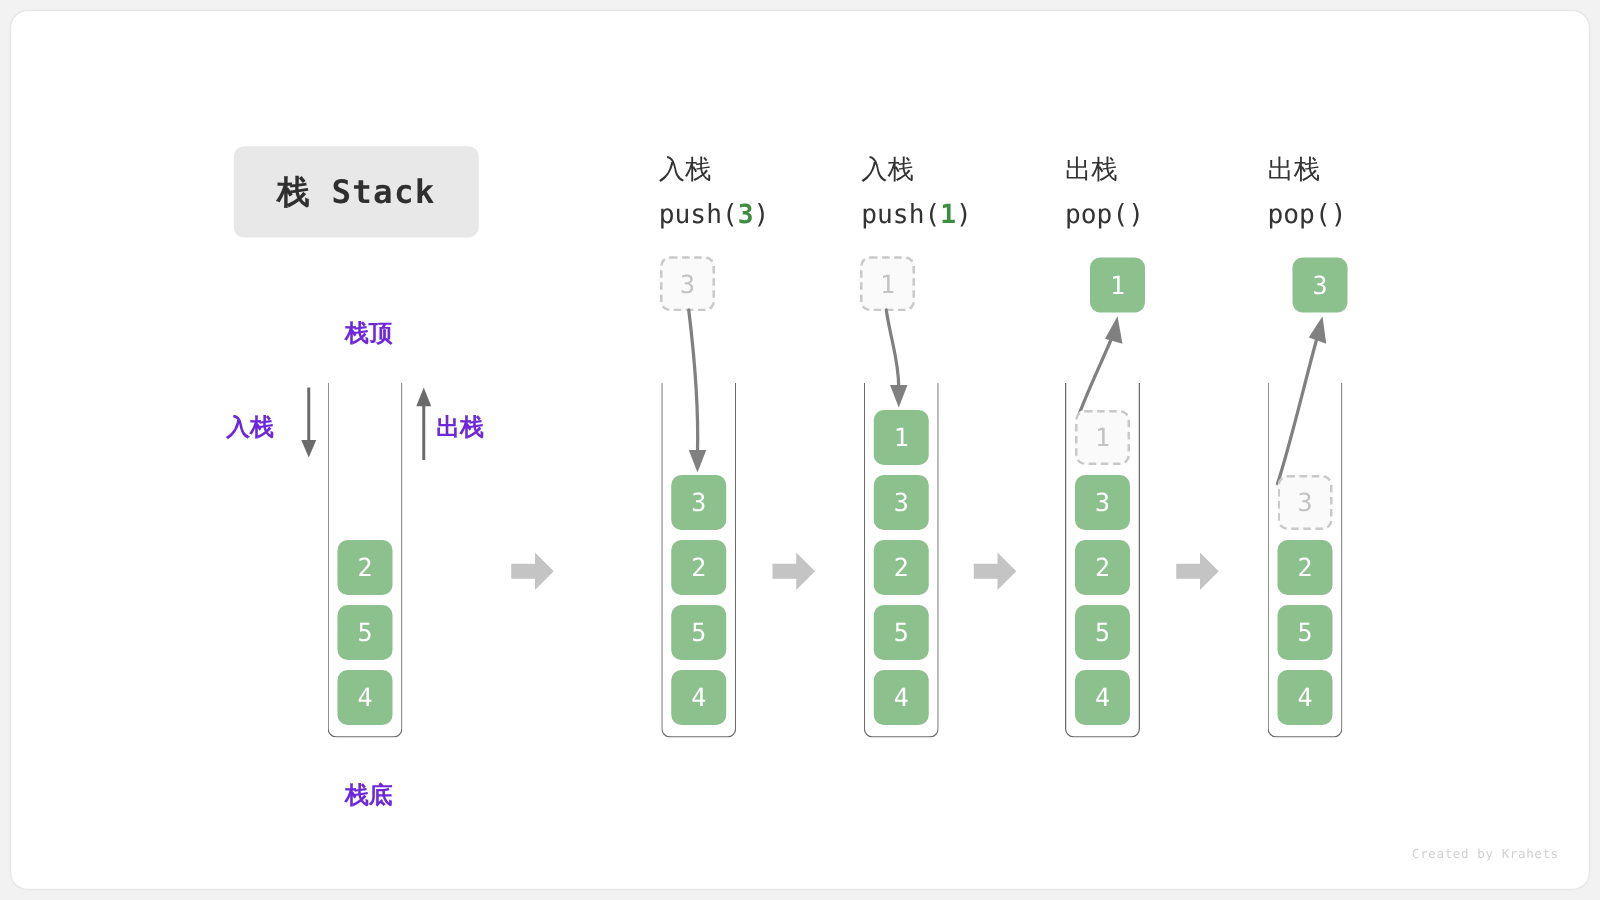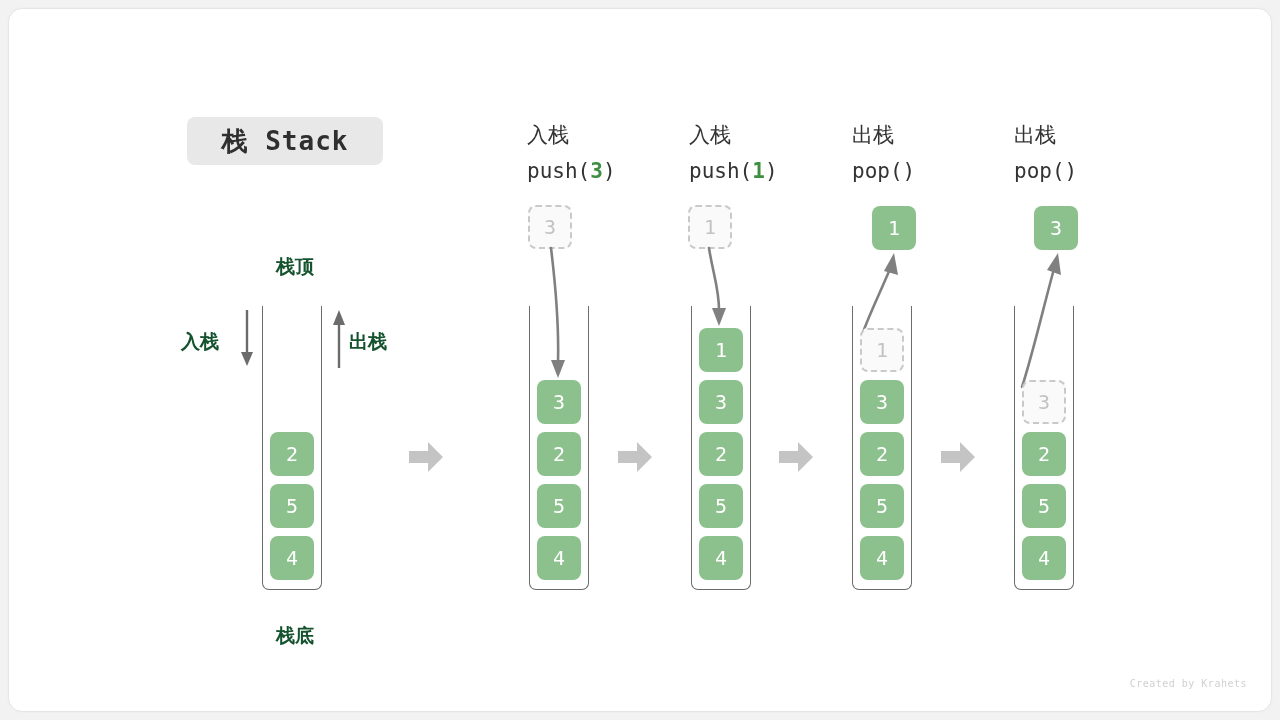--- a/index.html
+++ b/index.html
@@ -17,35 +17,35 @@
     border-radius: 14px;
     box-shadow: 0 0 0 1px rgba(0,0,0,0.01);
     overflow: hidden;
   }
 
   .abs { position: absolute; }
 
   
   #title-badge {
     left: 178px; top: 108px;
-    width: 196px; height: 48px;
+    width: 196px; height: 73px;
     background: #e8e8e8;
     border-radius: 8px;
     display: flex; align-items: center; justify-content: center;
   }
   #title-badge .t {
     font-family: "DejaVu Sans Mono", "Liberation Mono", monospace;
     font-size: 26px; font-weight: bold; color: #2f2f2f;
     letter-spacing: 1px;
   }
 
   
   .cn-label {
     font-family: Liberation Sans, sans-serif;
-    font-size: 19px; font-weight: bold; color: #14532d;
+    font-size: 19px; font-weight: bold; color: #6d28d9;
     white-space: nowrap;
   }
   .col-head {
     font-family: "DejaVu Sans Mono", "Liberation Mono", monospace;
     font-size: 21px; color: #333333; white-space: nowrap; line-height: 36px;
   }
   .col-head .cn {
     font-family: "DejaVu Sans", "Liberation Sans", sans-serif;
     font-size: 21px;
   }

